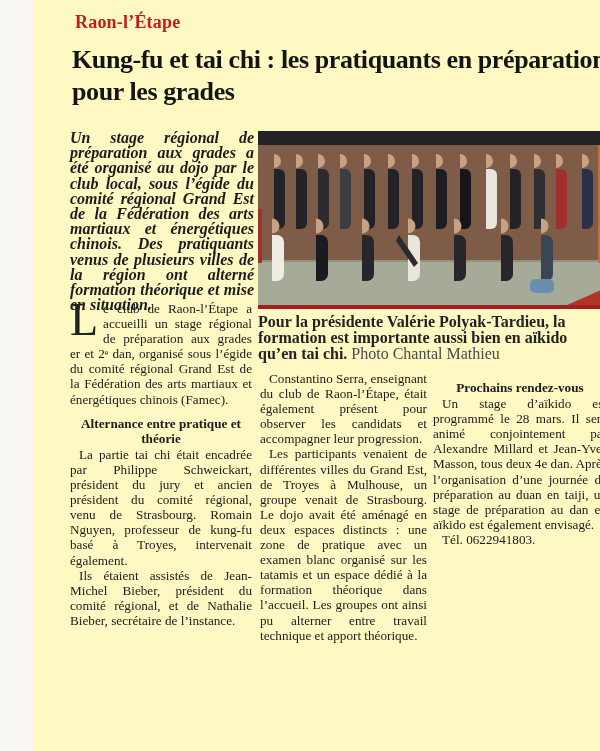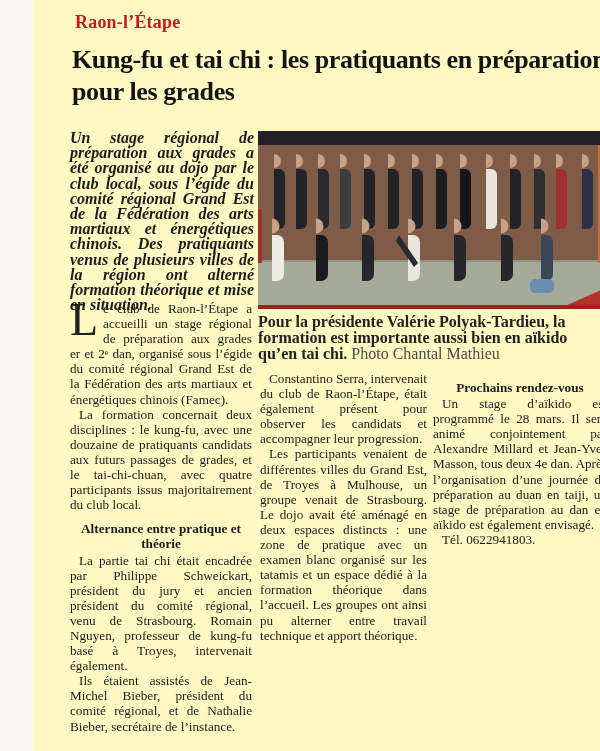--- a/index.html
+++ b/index.html
@@ -160,28 +160,27 @@
 
       <polygon points="300,178 350,156 350,178" fill="#b23426"></polygon>
       <rect x="0" y="174" width="350" height="4" fill="#9e2020"></rect>
     </svg>
   </div>
 
   <p class="caption"><span class="cap-bold">Pour la présidente Valérie Polyak-Tardieu, la formation est importante aussi bien en aïkido qu’en tai chi.</span> <span class="cap-credit">Photo Chantal Mathieu</span></p>
 
   <div class="col col-left">
     <p><span class="dropcap">L</span><span>e club de Raon-l’Étape a accueilli un stage régional de préparation aux grades er et 2ᵉ dan, organisé sous l’égide du comité régional Grand Est de la Fédération des arts martiaux et énergétiques chinois (Famec).</span></p>
-    <p class="ind">La formation concernait deux disciplines : le kung-fu, avec une douzaine de pratiquants candidats aux futurs passages de grades, et le tai-chi-chuan, avec quatre participants issus majoritairement du club local.</p>
     <p class="subhead">Alternance entre pratique et théorie</p>
     <p class="ind">La partie tai chi était encadrée par Philippe Schweickart, président du jury et ancien président du comité régional, venu de Strasbourg. Romain Nguyen, professeur de kung-fu basé à Troyes, intervenait également.</p>
     <p class="ind">Ils étaient assistés de Jean-Michel Bieber, président du comité régional, et de Nathalie Bieber, secrétaire de l’instance.</p>
   </div>
 
   <div class="col col-mid">
-    <p class="ind">Constantino Serra, intervenait du club de Raon-l’Étape, était également présent pour observer les candidats et accompagner leur progression.</p>
+    <p class="ind">Constantino Serra, enseignant du club de Raon-l’Étape, était également présent pour observer les candidats et accompagner leur progression.</p>
     <p class="ind">Les participants venaient de différentes villes du Grand Est, de Troyes à Mulhouse, un groupe venait de Strasbourg. Le dojo avait été aménagé en deux espaces distincts : une zone de pratique avec un examen blanc organisé sur les tatamis et un espace dédié à la formation théorique dans l’accueil. Les groupes ont ainsi pu alterner entre travail technique et apport théorique.</p>
 
   </div>
 
   <div class="col col-right">
     <p class="subhead">Prochains rendez-vous</p>
     <p class="ind">Un stage d’aïkido est programmé le 28 mars. Il sera animé conjointement par Alexandre Millard et Jean-Yves Masson, tous deux 4e dan. Après l’organisation d’une journée de préparation au duan en taiji, un stage de préparation au dan en aïkido est également envisagé.</p>
     <p class="ind">Tél. 0622941803.</p>
   </div>
 

